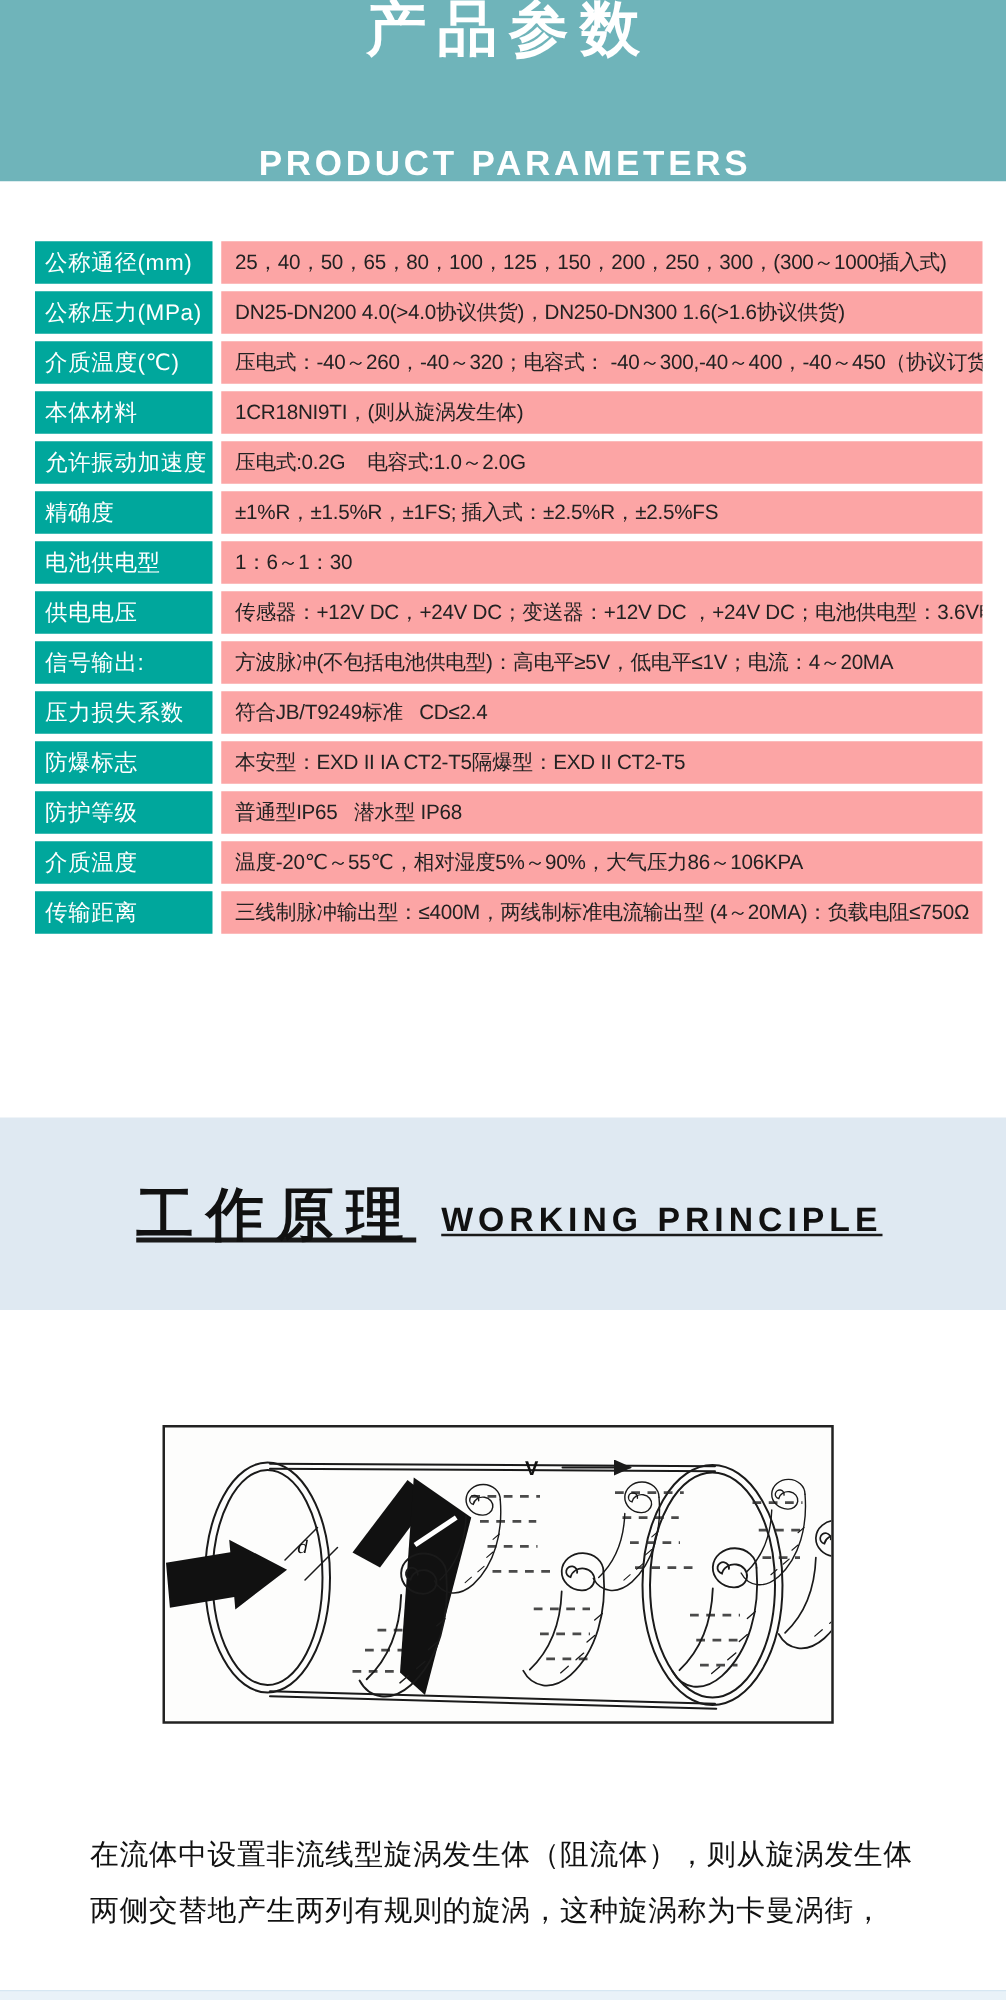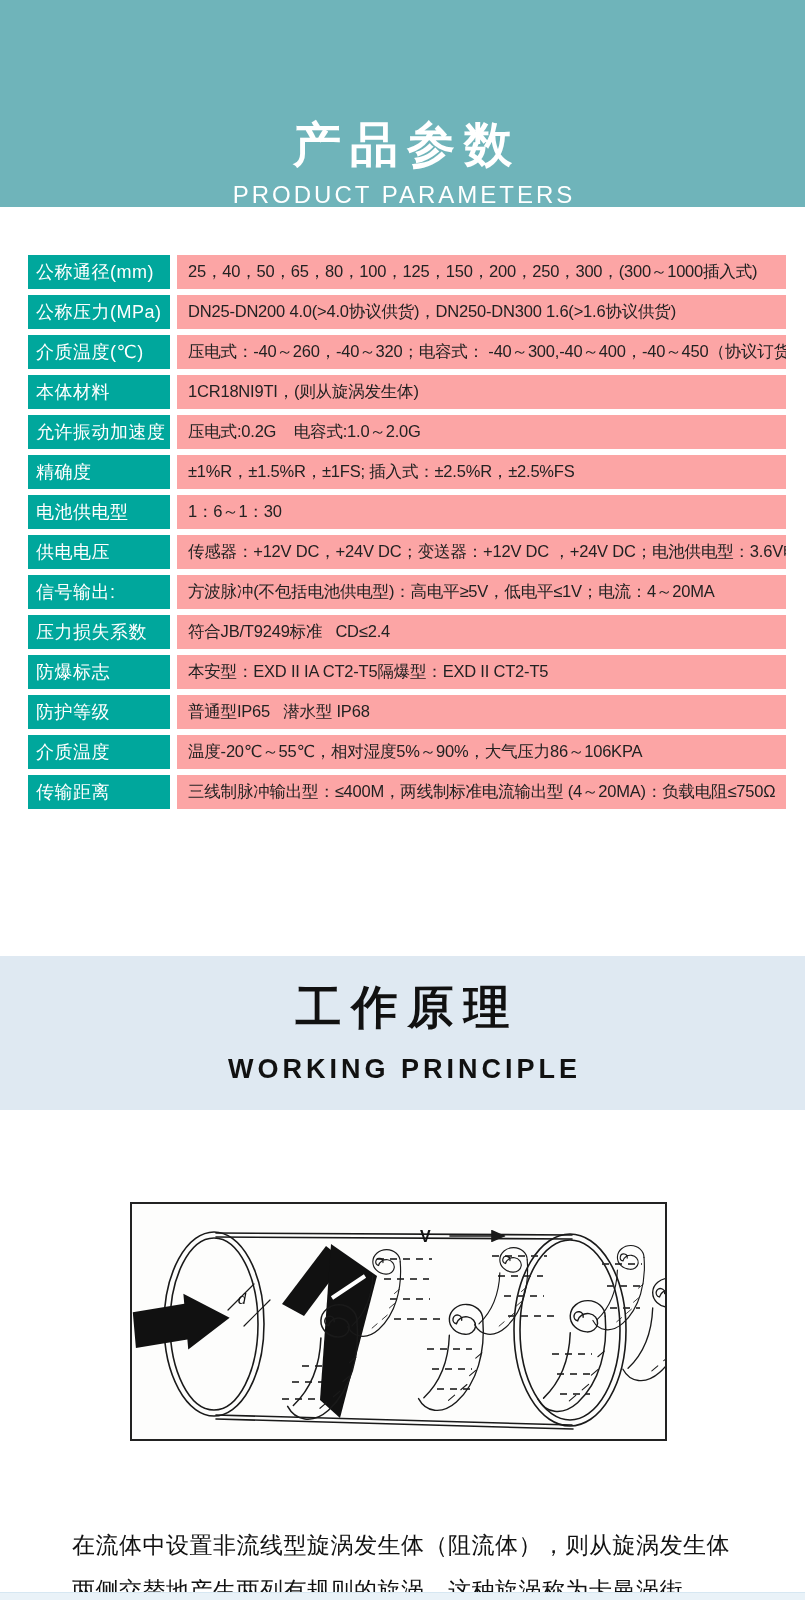--- a/index.html
+++ b/index.html
@@ -5,31 +5,31 @@
   * { margin:0; padding:0; box-sizing:border-box; }
   html,body { width:805px; }
   body {
     width:805px; height:1600px; position:relative; overflow:hidden;
     background:#ffffff;
     font-family:"Liberation Sans","DejaVu Sans",sans-serif;
     color:#1a1a1a;
   }
   
   .page-header {
-    height:207px; width:100%;
+    height:145px; width:100%;
     background:#6fb4ba;
-    display:flex; flex-direction:column; align-items:center; justify-content:flex-end;
+    display:flex; flex-direction:column; align-items:center; justify-content:space-between;
     gap:14px;
   }
   .page-title {
     color:#ffffff; font-size:48px; font-weight:bold; letter-spacing:9px;
     line-height:1; text-indent:9px;
   }
   .page-subtitle {
-    color:#ffffff; font-size:24px; font-weight:normal; letter-spacing:3px;
+    color:#ffffff; font-size:28px; font-weight:bold; letter-spacing:3px;
     line-height:1; text-indent:3px;
   }
   
   .spec-table {
     margin:48px 19px 0 28px; width:758px; height:594px;
   }
   .spec-row { display:flex; height:34px; margin-bottom:6px; }
   .spec-label {
     width:142px; flex:0 0 142px; background:#00a79c; color:#ffffff;
     font-size:18px; display:flex; align-items:center; padding-left:8px;
@@ -37,22 +37,23 @@
   }
   .spec-value {
     flex:1; margin-left:7px; background:#fca5a5; color:#222222;
     font-size:16.5px; display:flex; align-items:center; padding-left:11px;
     white-space:pre; letter-spacing:-0.2px; overflow:hidden;
   }
   
   .wp-section {
     margin-top:107px; height:154px; width:100%;
     background:#dfe9f2;
-    display:flex; flex-direction:column; align-items:center; justify-content:center;
+    display:flex; flex-direction:row; align-items:center; justify-content:center;
     gap:16px;
+    text-decoration:underline;
   }
   .wp-title {
     color:#111111; font-size:46px; font-weight:bold; letter-spacing:10px;
     line-height:1; text-indent:10px;
   }
   .wp-subtitle {
     color:#111111; font-size:27px; font-weight:bold; letter-spacing:4px;
     line-height:1; text-indent:4px;margin-top:10px;
   }
   

